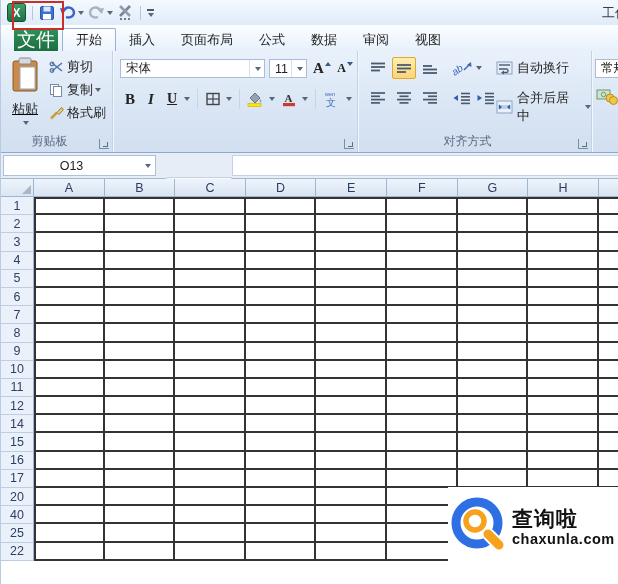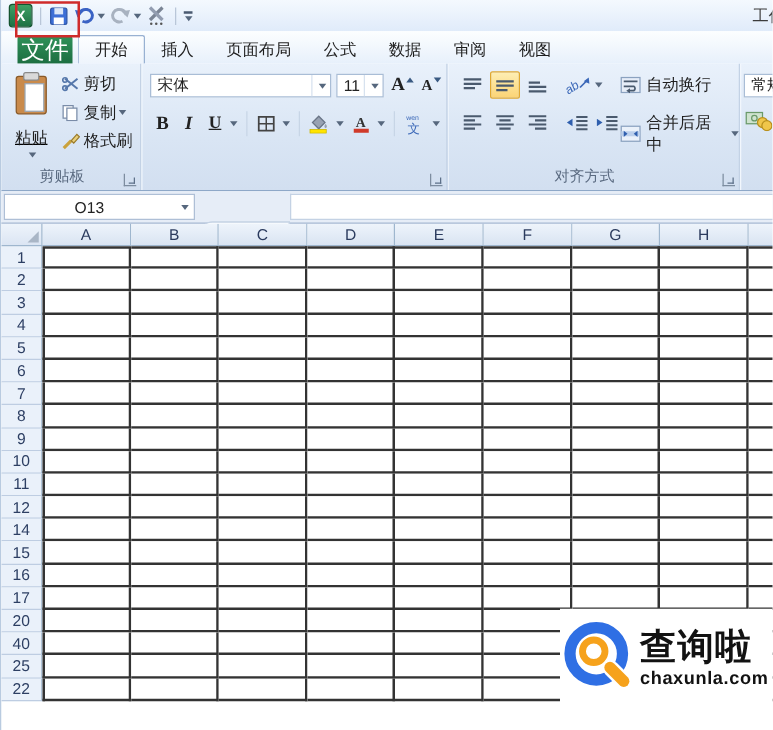--- a/index.html
+++ b/index.html
@@ -83,21 +83,21 @@
   .rowh{width:33px;flex:0 0 auto;box-sizing:border-box;background:#eaf1fa;border-right:1px solid #9eb6ce;border-bottom:1px solid #becde2;display:flex;align-items:center;justify-content:center;font-size:12.5px;color:#2d3f63;}
   .rowh.sel{background:linear-gradient(#fbe28a,#f5c55a);border-top:1px solid #cfa23a;border-bottom:1px solid #cfa23a;color:#6b5416;}
   .cell{width:70.6px;flex:0 0 auto;box-sizing:border-box;background:#fff;border-right:2px solid #333;border-bottom:2px solid #333;}
   .cell.first{border-left:2px solid #333;}
   .grow-r.rfirst .cell{border-top:2px solid #333;}
   .cell-part{flex:1 1 auto;border-right:none;}
 
   
   #watermark{position:absolute;left:447px;top:487px;width:171px;height:80px;background:#fff;z-index:10;display:flex;align-items:center;}
   #wm-text{display:flex;flex-direction:column;margin-left:2px;}
-  #wm-name{font-size:29px;font-weight:bold;color:#121212;letter-spacing:1px;line-height:1.1;white-space:nowrap;}
+  #wm-name{font-size:21px;font-weight:bold;color:#121212;letter-spacing:1px;line-height:1.1;white-space:nowrap;}
   #wm-domain{font-size:14.5px;font-weight:bold;color:#121212;letter-spacing:.5px;}
 </style>
 </head>
 <body>
 
 <div id="window">
 
   <div id="titlebar">
     <span class="qat-btn">
         <span class="excel-ic">X</span>

